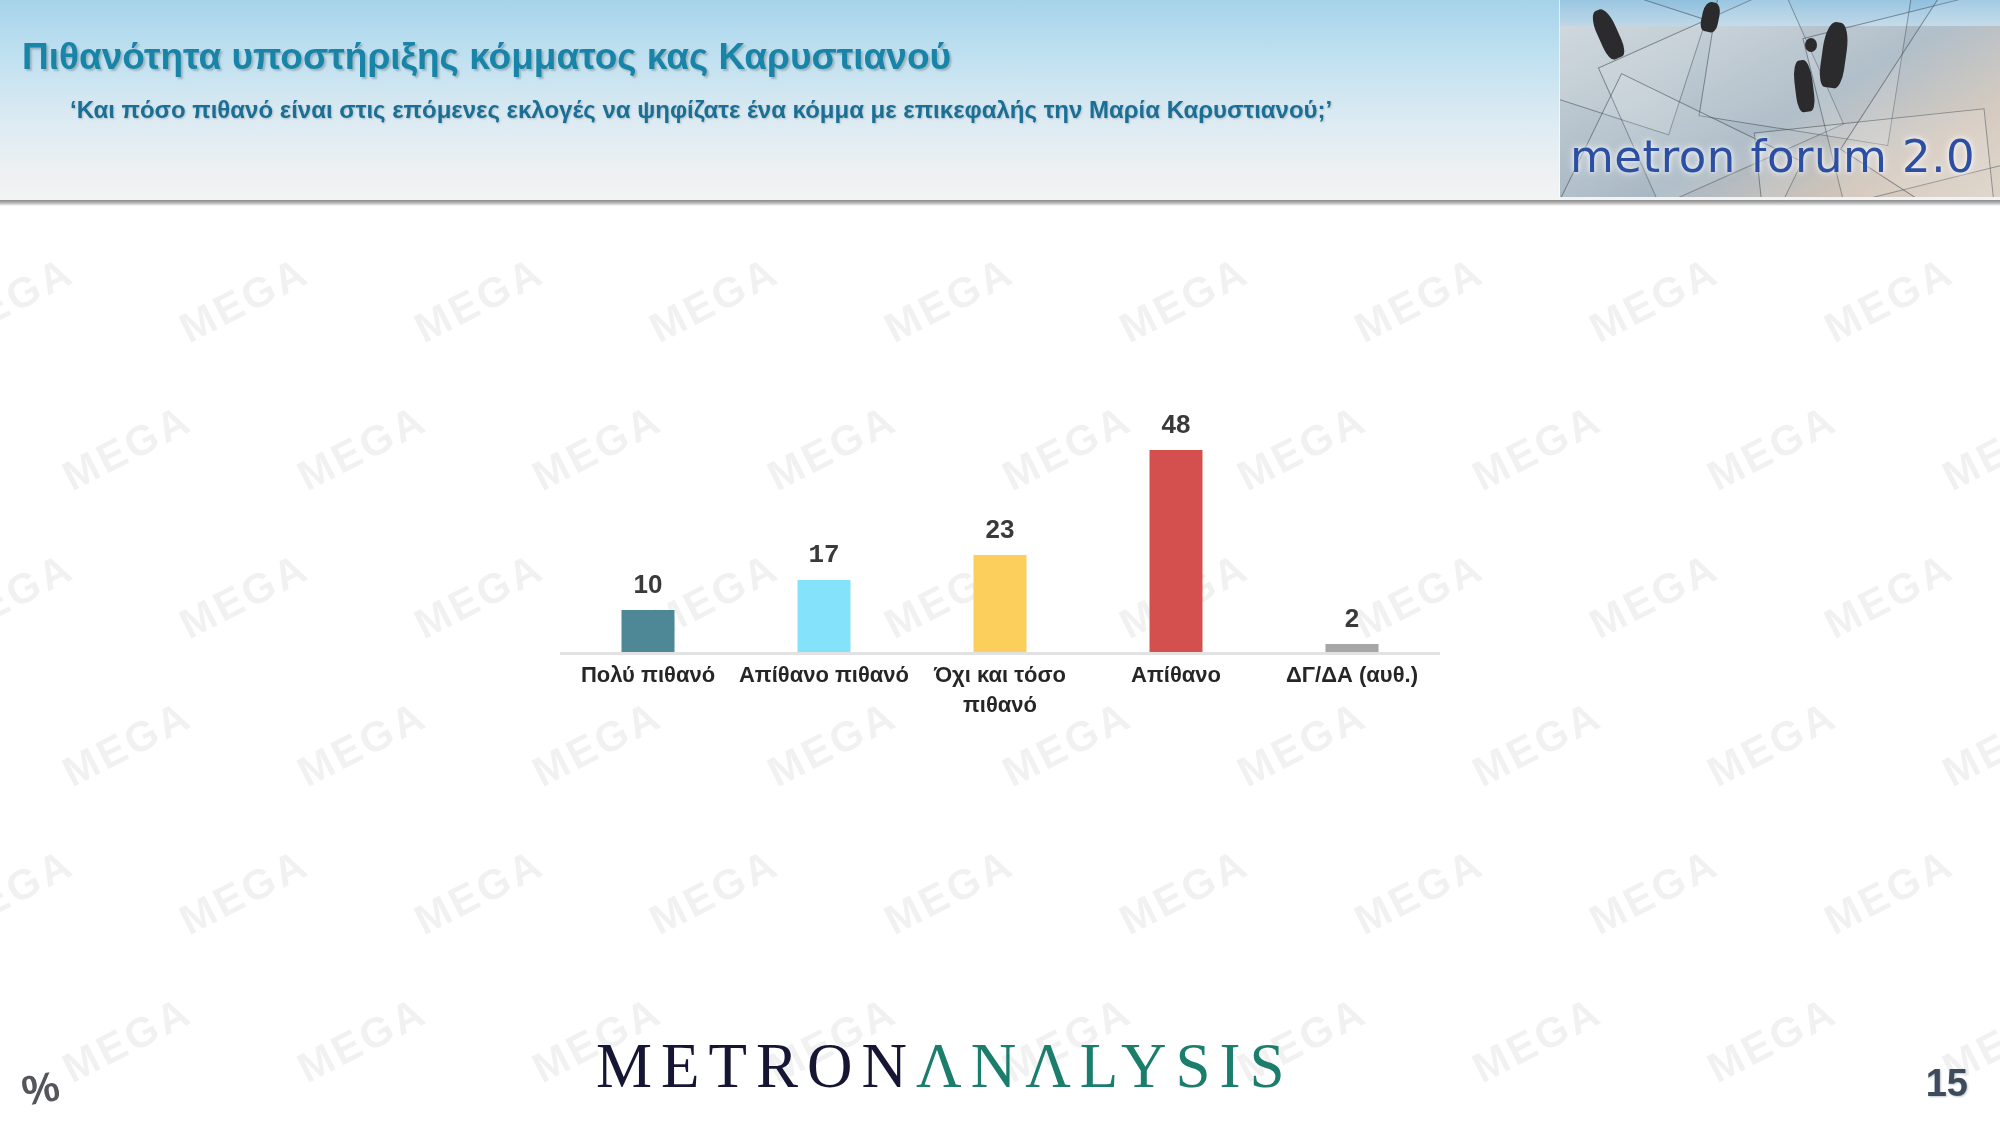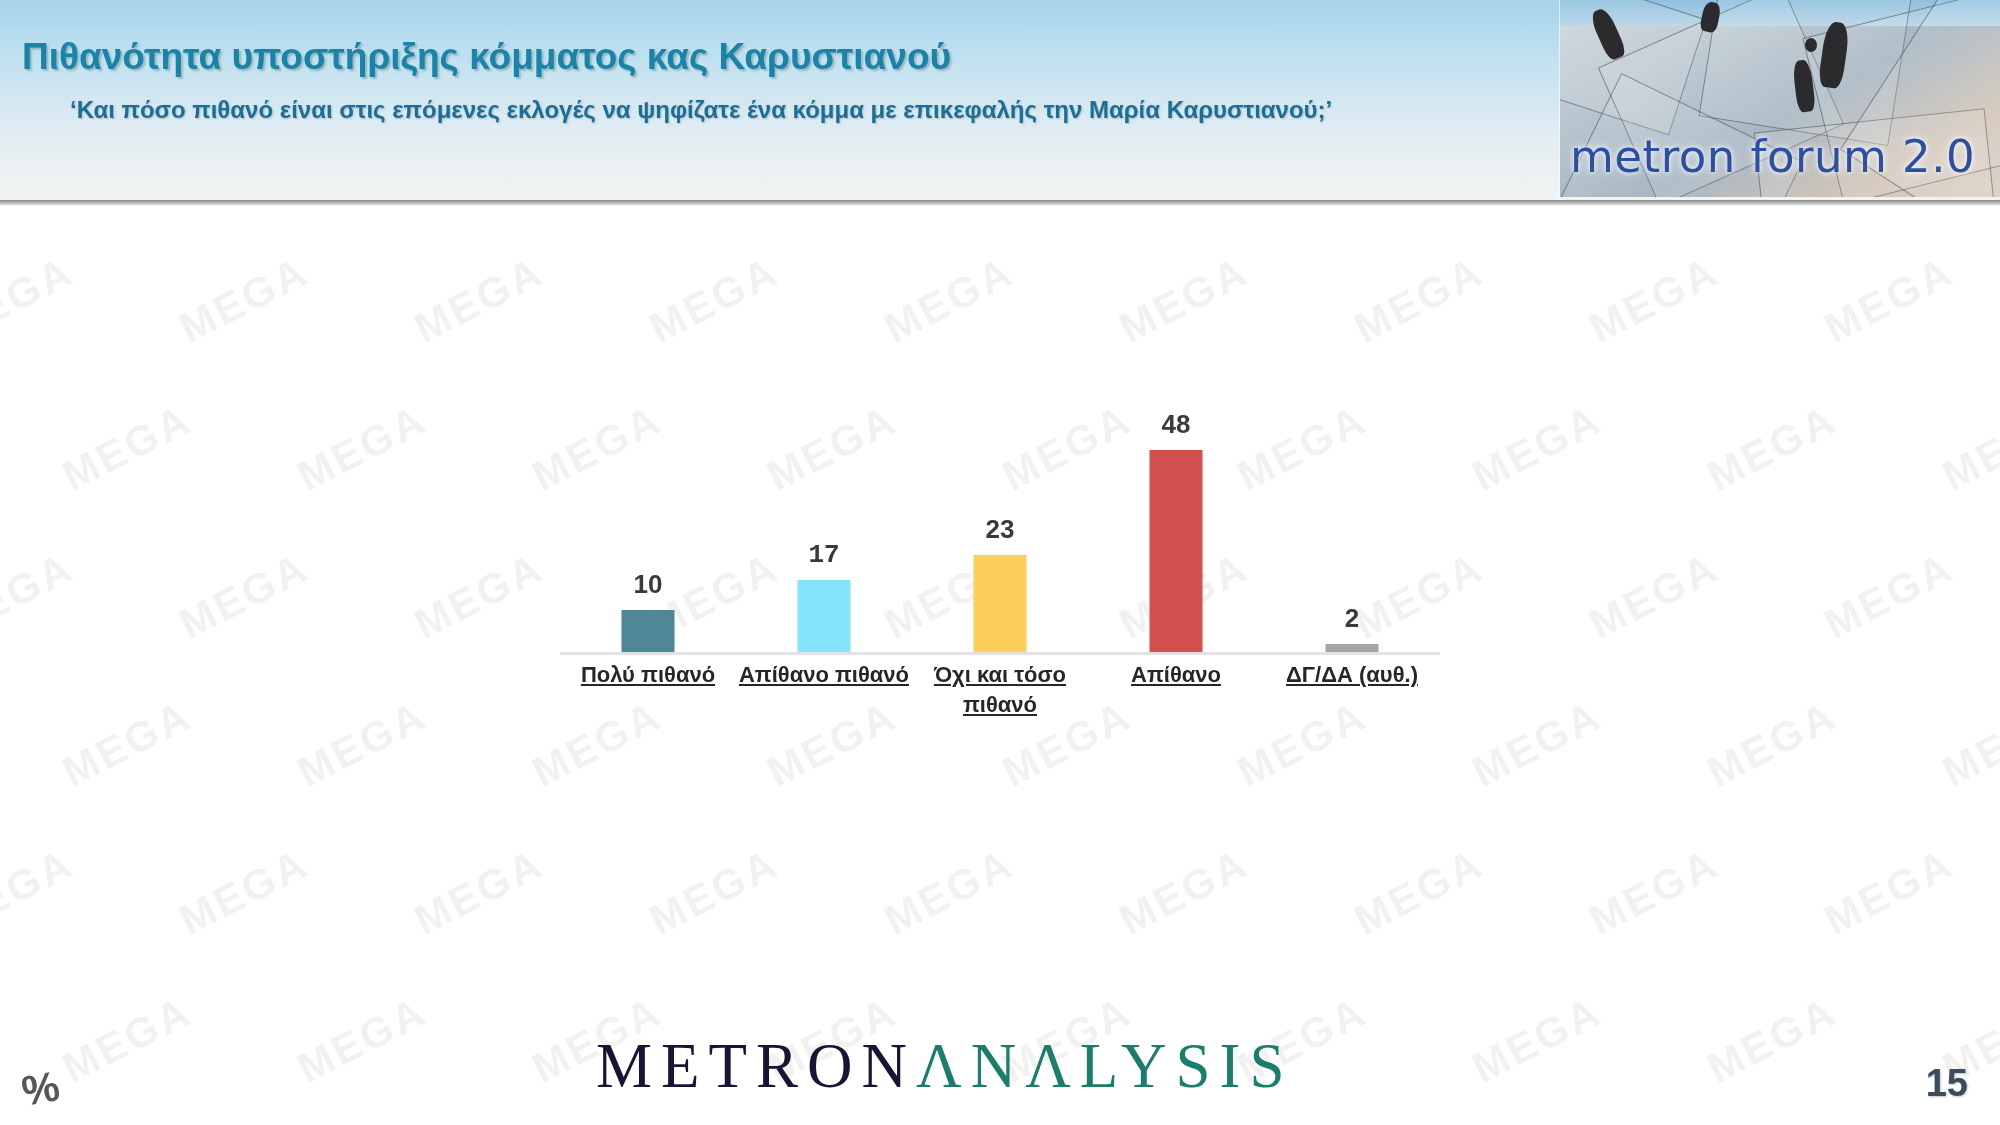--- a/index.html
+++ b/index.html
@@ -178,21 +178,20 @@
   }
   .cat-label {
     position: absolute;
     top: 240px;
     width: 176px;
     text-align: center;
     font-size: 22px;
     font-weight: 600;
     color: #262626;
     line-height: 30px;
-    text-decoration: underline;
   }
 
   
   .logo {
     position: absolute;
     left: 596px;
     top: 1030px;
     font-size: 63px;
     font-weight: 400;
     letter-spacing: 9px;

